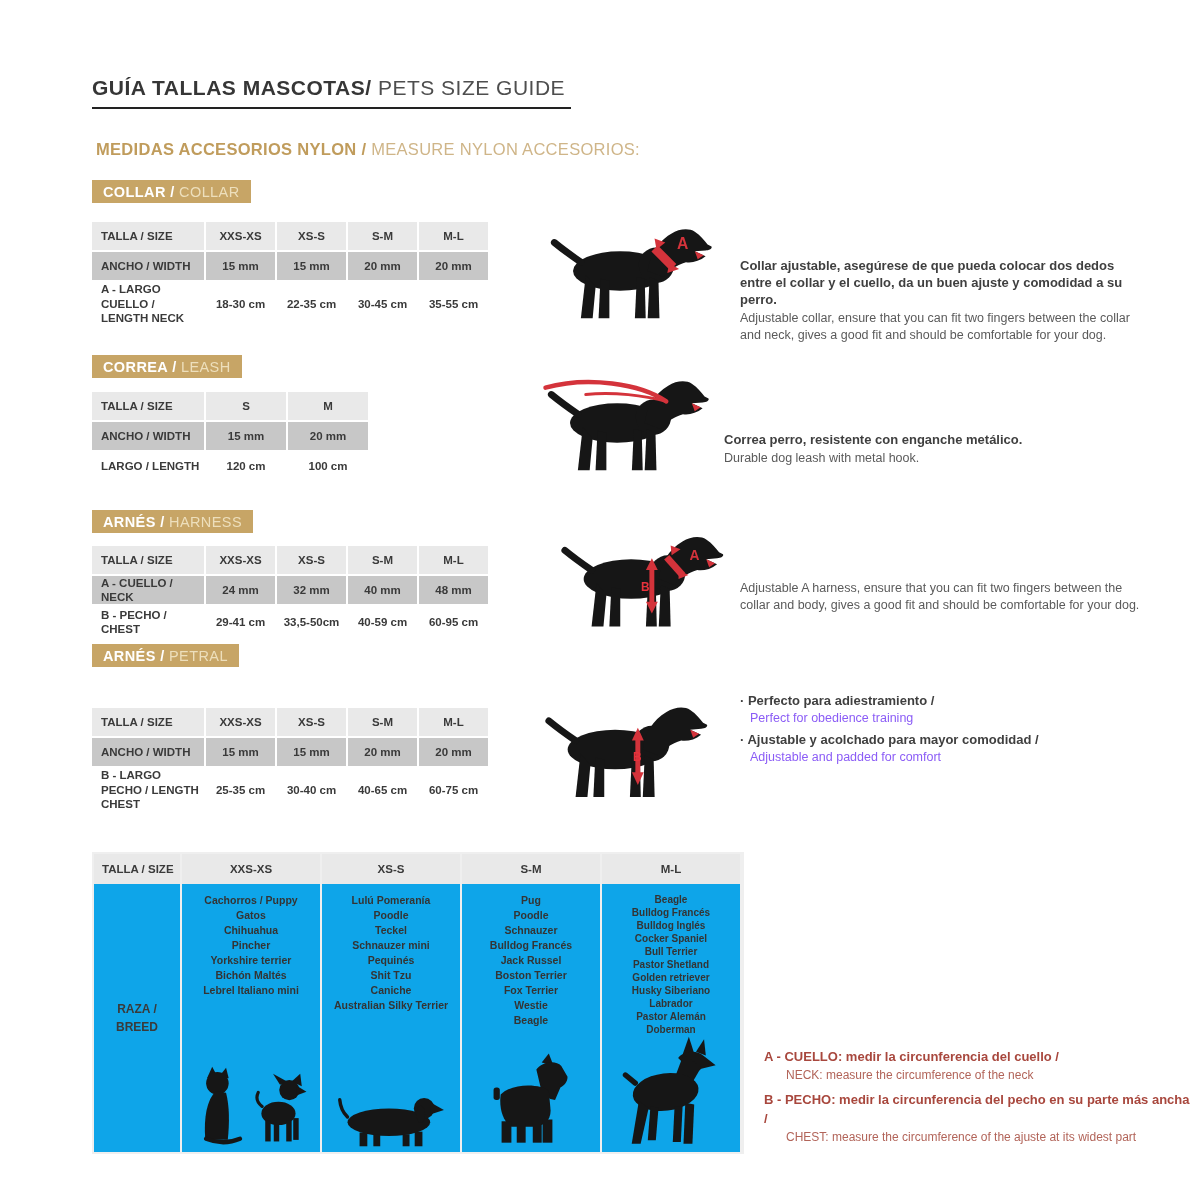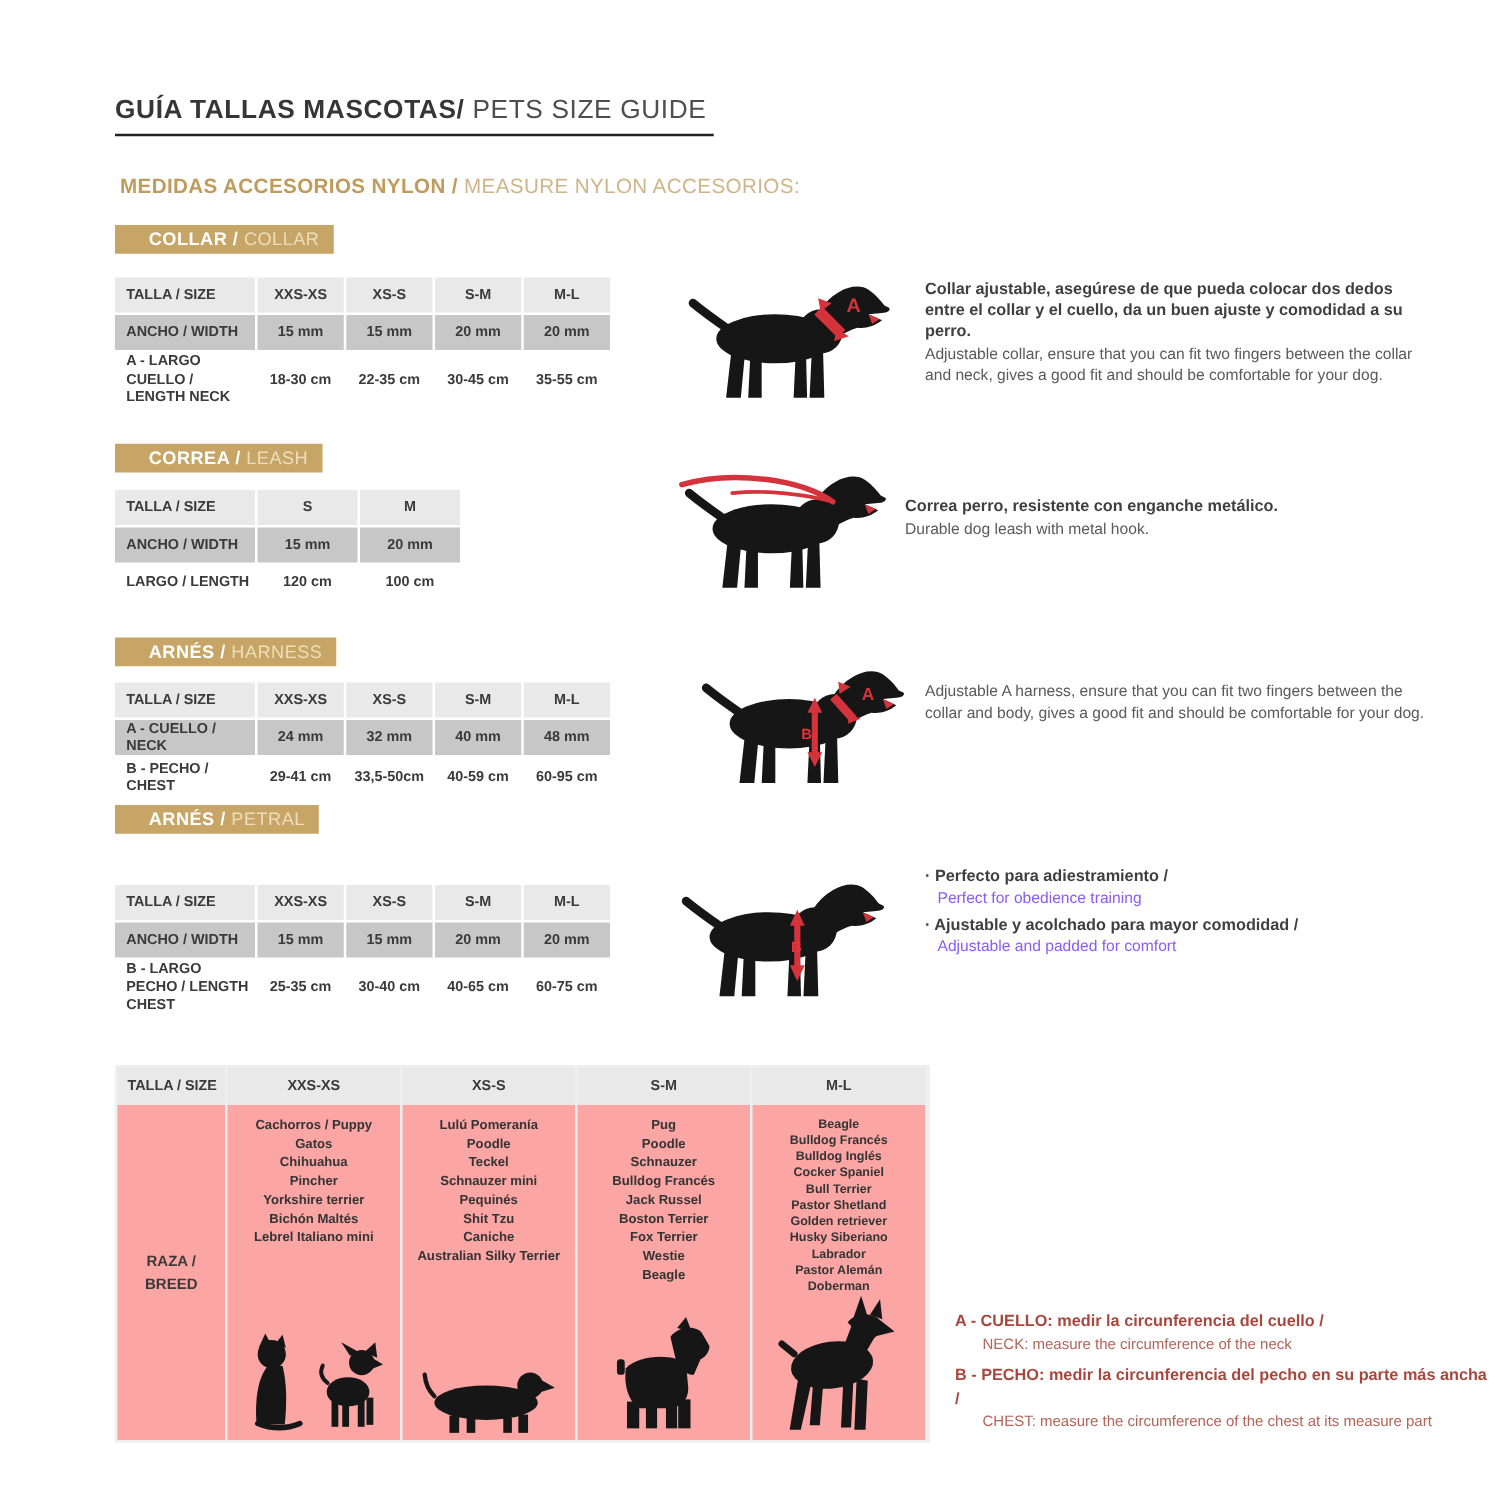--- a/index.html
+++ b/index.html
@@ -16,21 +16,21 @@
     border-bottom:2px solid #222;padding-bottom:7px;padding-right:6px;
   }
   .page-title .t-es{font-weight:bold;color:#363636;margin-top:32px;}
   .page-title .t-en{font-weight:normal;color:#4e4e4e;}
   .sub-title{left:96px;top:140px;font-size:16.5px;letter-spacing:.3px;}
   .sub-title .t-es{font-weight:bold;color:#c09c5c;}
   .sub-title .t-en{font-weight:normal;color:#cfb588;}
 
   .badge{
     background:#c7a566;color:#fff;display:inline-block;
-    font-size:14.5px;padding:4px 11px 3px 27px;letter-spacing:.4px;
+    font-size:14.5px;padding:4px 11px 3px 11px;letter-spacing:.4px;
   }
   .badge .b-es{font-weight:bold;color:#ffffff;}
   .badge .b-en{font-weight:normal;color:#eddfbc;}
 
   
   .tbl{display:grid;gap:2px;font-size:11.5px;}
   .tbl .cell{
     display:flex;align-items:center;justify-content:center;
     text-align:center;font-weight:bold;color:#3a3a3a;line-height:1.25;
   }
@@ -38,42 +38,42 @@
   .bg-l{background:#e9e9e9;}
   .bg-m{background:#c7c7c7;}
   .bg-w{background:#ffffff;}
 
   .t-collar{left:92px;top:222px;grid-template-columns:112px repeat(4,69px);grid-template-rows:28px 28px 44px;}
   .t-leash {left:92px;top:392px;grid-template-columns:112px 80px 80px;grid-template-rows:28px 28px 28px;}
   .t-harness{left:92px;top:546px;grid-template-columns:112px repeat(4,69px);grid-template-rows:28px 28px 32px;}
   .t-petral{left:92px;top:708px;grid-template-columns:112px repeat(4,69px);grid-template-rows:28px 28px 44px;}
 
   
-  .desc{width:404px;}
+  .desc{width:404px;margin-top:35px;}
   .desc .d-es{margin:0 0 2px 0;font-size:13px;font-weight:bold;color:#3f3f3f;line-height:1.32;}
   .desc .d-en{margin:0;font-size:12.5px;font-weight:normal;color:#5a5a5a;line-height:1.32;}
   .desc-collar{left:740px;top:222px;}
   .desc-leash{left:724px;top:396px;}
   .desc-harness{left:740px;top:545px;}
 
   .bullets{left:740px;top:692px;width:400px;}
   .bullet-item{margin-bottom:5px;}
   .bullet-item .b-es{font-size:13px;font-weight:bold;color:#3f3f3f;line-height:1.35;}
   .bullet-item .b-en{font-size:12.5px;color:#8b5cf6;margin-left:10px;line-height:1.35;}
 
   
   .breed-wrap{left:92px;top:852px;width:648px;border:2px solid #efefef;background:#efefef;}
   .breed-grid{display:grid;grid-template-columns:86px repeat(4,138px);gap:2px;}
   .breed-head .cell{
     background:#e9e9e9;height:30px;display:flex;align-items:center;justify-content:center;
     font-size:11.5px;font-weight:bold;color:#3a3a3a;
   }
   .breed-head .lab{justify-content:flex-start;padding-left:8px;}
   .breed-body .bcell{
-    background:#fca5a5;height:268px;position:relative;
+    background:#0ea5e9;height:268px;position:relative;
     display:flex;flex-direction:column;align-items:center;
   }
   .breed-list{
     margin-top:9px;font-size:10.5px;font-weight:bold;color:#343434;
     text-align:center;line-height:15px;white-space:pre-line;
   }
   .breed-list.tight{font-size:10px;line-height:13px;}
   .raza-cell{justify-content:center;}
   .raza-label{
     font-size:12px;font-weight:bold;color:#3a3a3a;text-align:center;
@@ -417,15 +417,15 @@
   </div>
 </div>
 
 <div class="abs notes">
   <div class="note">
     <div class="n-es">A - CUELLO: medir la circunferencia del cuello /</div>
     <div class="n-en">NECK: measure the circumference of the neck</div>
   </div>
   <div class="note">
     <div class="n-es">B - PECHO: medir la circunferencia del pecho en su parte más ancha /</div>
-    <div class="n-en">CHEST: measure the circumference of the chest at its measure part</div>
+    <div class="n-en">CHEST: measure the circumference of the ajuste at its widest part</div>
   </div>
 </div>
 
 </body></html>

